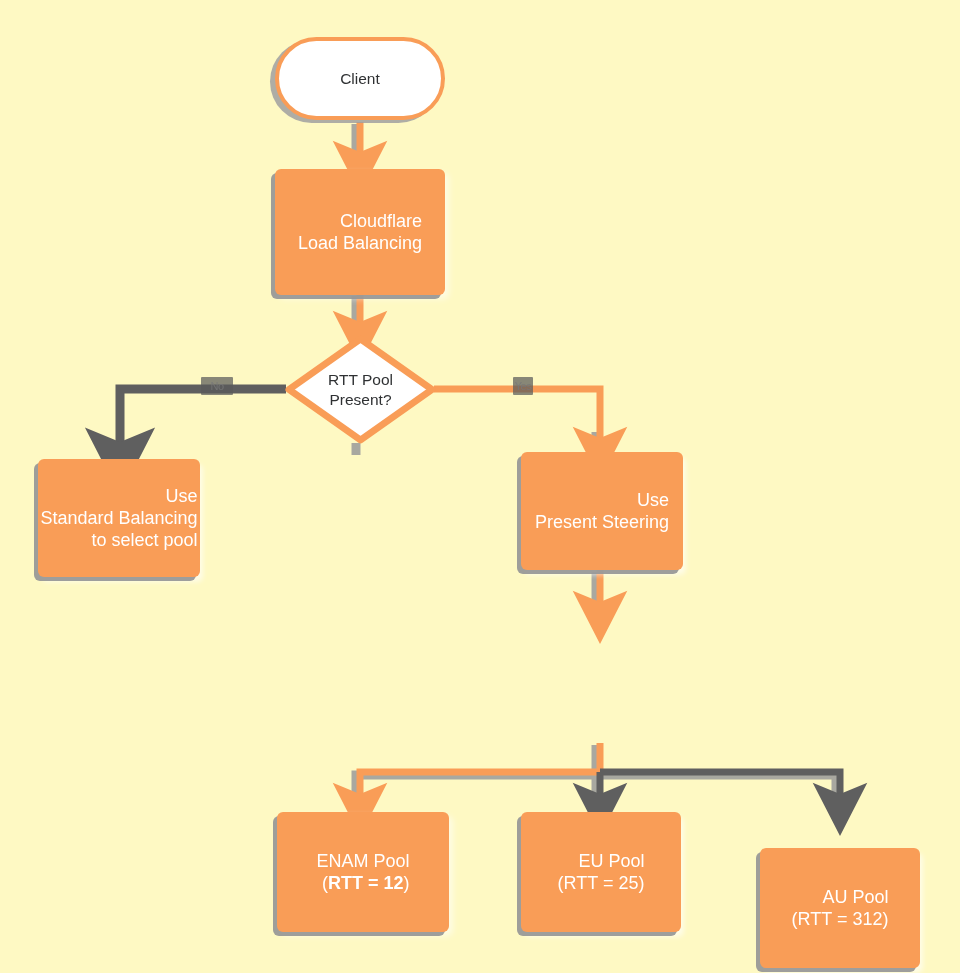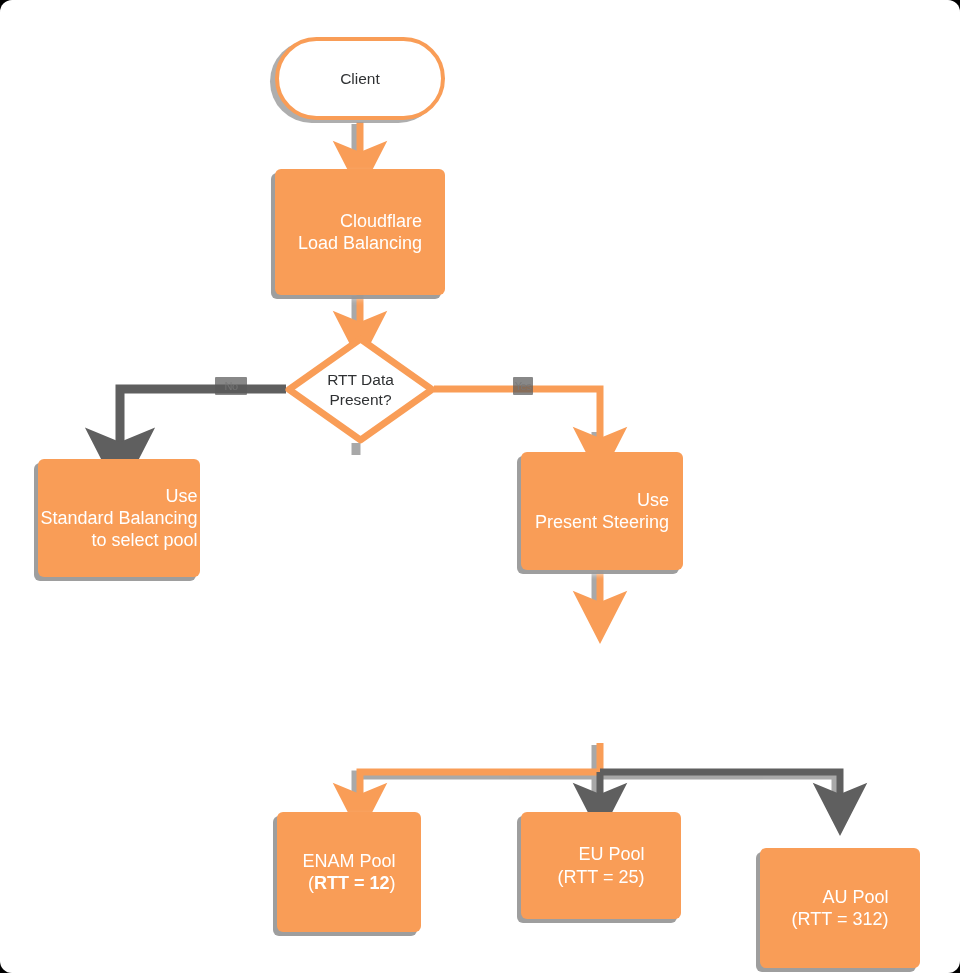--- a/index.html
+++ b/index.html
@@ -4,24 +4,23 @@
 <style>
   html, body {
     margin: 0;
     padding: 0;
     background: #000000;
   }
   #canvas {
     position: relative;
     width: 960px;
     height: 973px;
-    background: #ffffff;
+    background: #fef9c3;
     font-family: "Liberation Sans", sans-serif;
     overflow: hidden;
-    border-radius: 12px;
   }
   #svg-layer {
     position: absolute;
     left: 0;
     top: 0;
     width: 960px;
     height: 973px;
   }
 
   
@@ -152,54 +151,54 @@
       <span class="line">Load Balancing</span>
     </div>
   </div>
 
   <div class="diamond-wrap" style="left:283px; top:333px; width:155px; height:113px;">
     <svg class="diamond-shape" viewBox="0 0 155 113" xmlns="http://www.w3.org/2000/svg">
       <polygon points="77.5,6 149,56.5 77.5,107 6,56.5" fill="#ffffff" stroke="#f99d57" stroke-width="7" stroke-linejoin="round"></polygon>
     </svg>
     <div class="diamond-label">
       <div>
-        <span class="line">RTT Data</span>
+        <span class="line">RTT Pool</span>
         <span class="line">Present?</span>
       </div>
     </div>
   </div>
 
-  <div class="edge-label" style="left:215px; top:377px; width:32px; height:18px;">No</div>
+  <div class="edge-label" style="left:201px; top:377px; width:32px; height:18px;">No</div>
 
   <div class="edge-label" style="left:489px; top:377px; width:20px; height:18px;margin-left:24px;">Yes</div>
 
   <div class="node box box-plain" style="left:38px; top:459px; width:162px; height:118px;">
     <div>
       <span class="line">Use</span>
       <span class="line">Standard Balancing</span>
       <span class="line">to select pool</span>
     </div>
   </div>
 
   <div class="node box box-plain" style="left:521px; top:452px; width:162px; height:118px;">
     <div>
       <span class="line">Use</span>
       <span class="line">Present Steering</span>
     </div>
   </div>
 
 
-  <div class="node box" style="left:277px; top:812px; width:144px; height:120px;">
+  <div class="node box" style="left:277px; top:812px; width:172px; height:120px;">
     <div>
       <span class="line">ENAM Pool</span>
       <span class="line"><span>(</span><span class="bold">RTT = 12</span><span>)</span></span>
     </div>
   </div>
 
-  <div class="node box box-plain" style="left:521px; top:812px; width:160px; height:107px;">
+  <div class="node box box-plain" style="left:521px; top:812px; width:160px; height:120px;">
     <div>
       <span class="line">EU Pool</span>
       <span class="line">(RTT = 25)</span>
     </div>
   </div>
 
   <div class="node box box-plain" style="left:760px; top:812px; width:160px; height:120px;margin-top:36px;">
     <div>
       <span class="line">AU Pool</span>
       <span class="line">(RTT = 312)</span>

